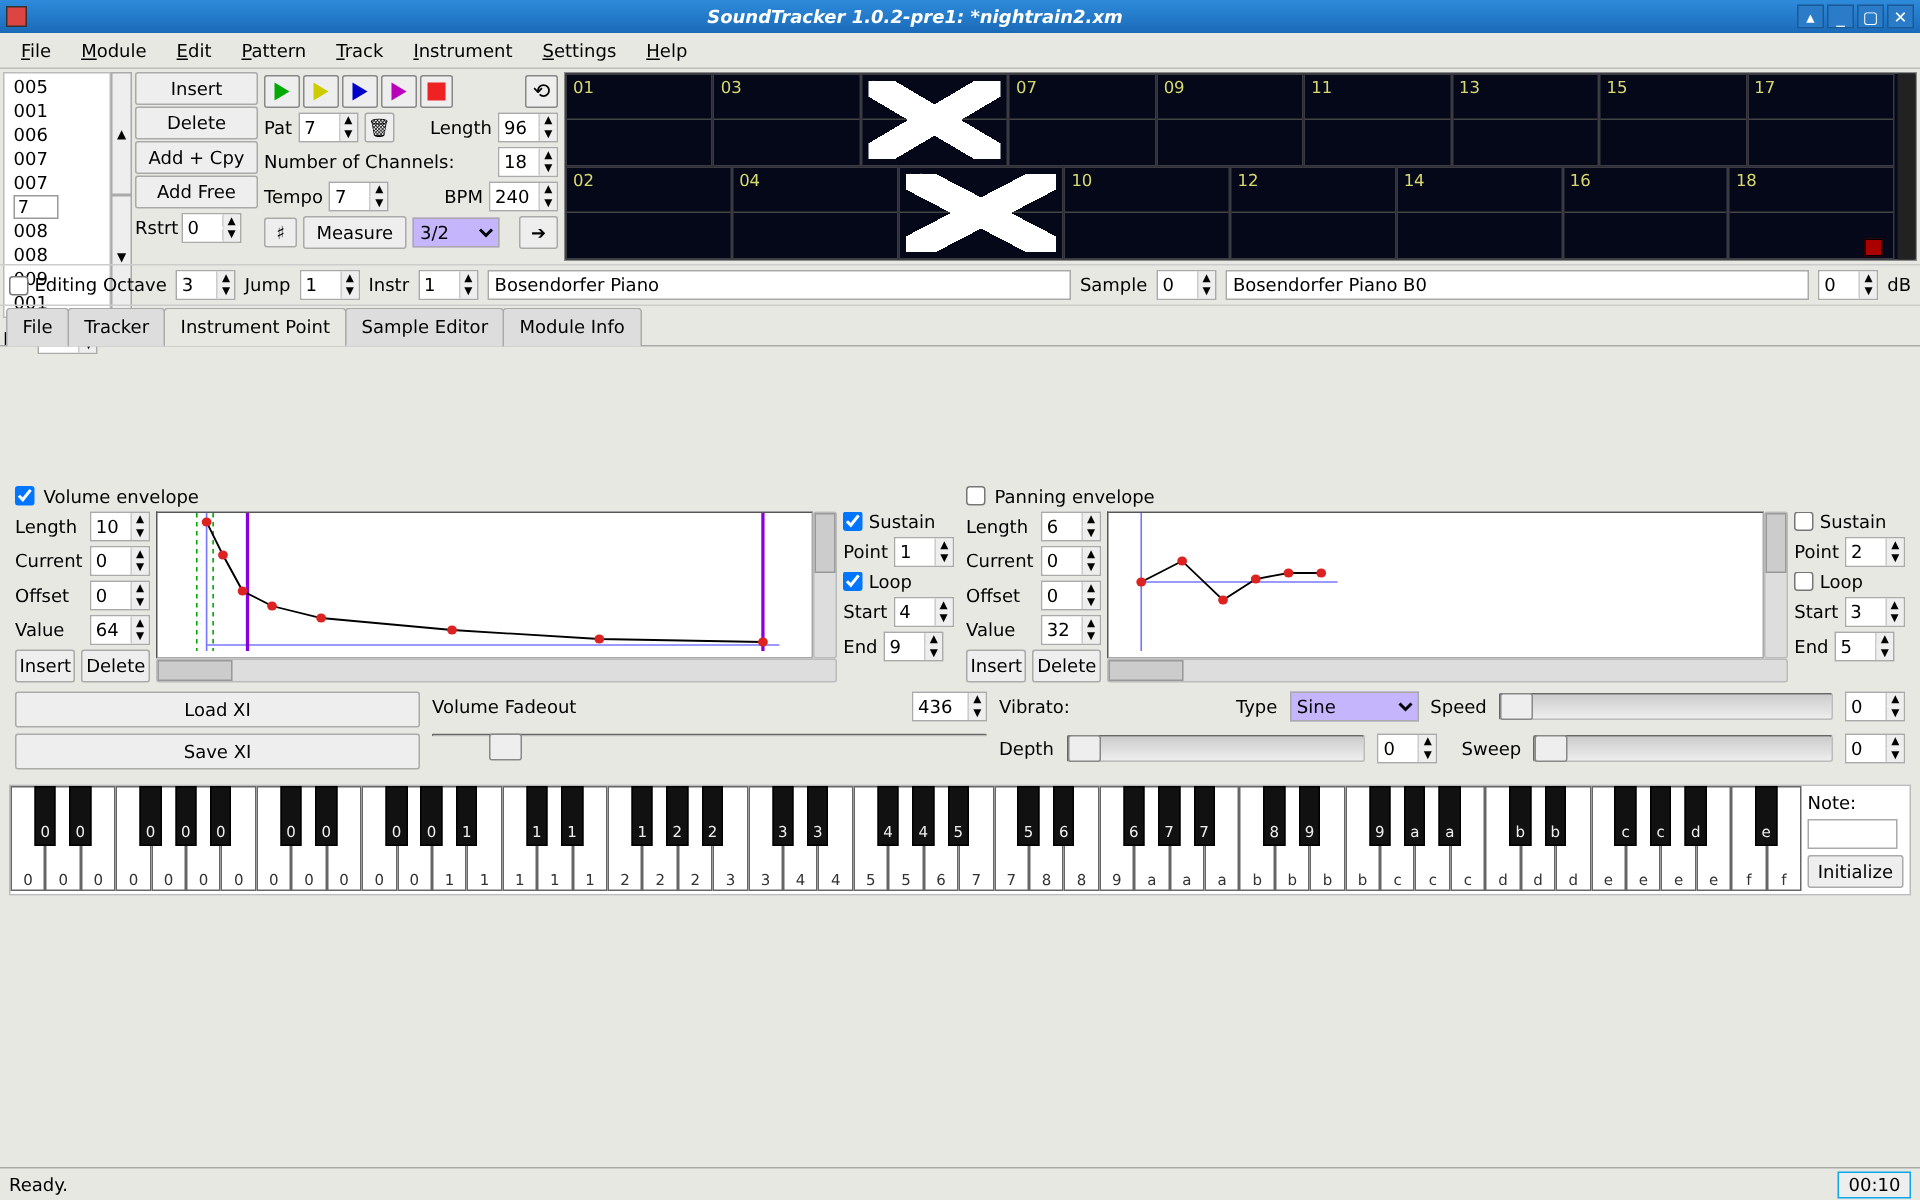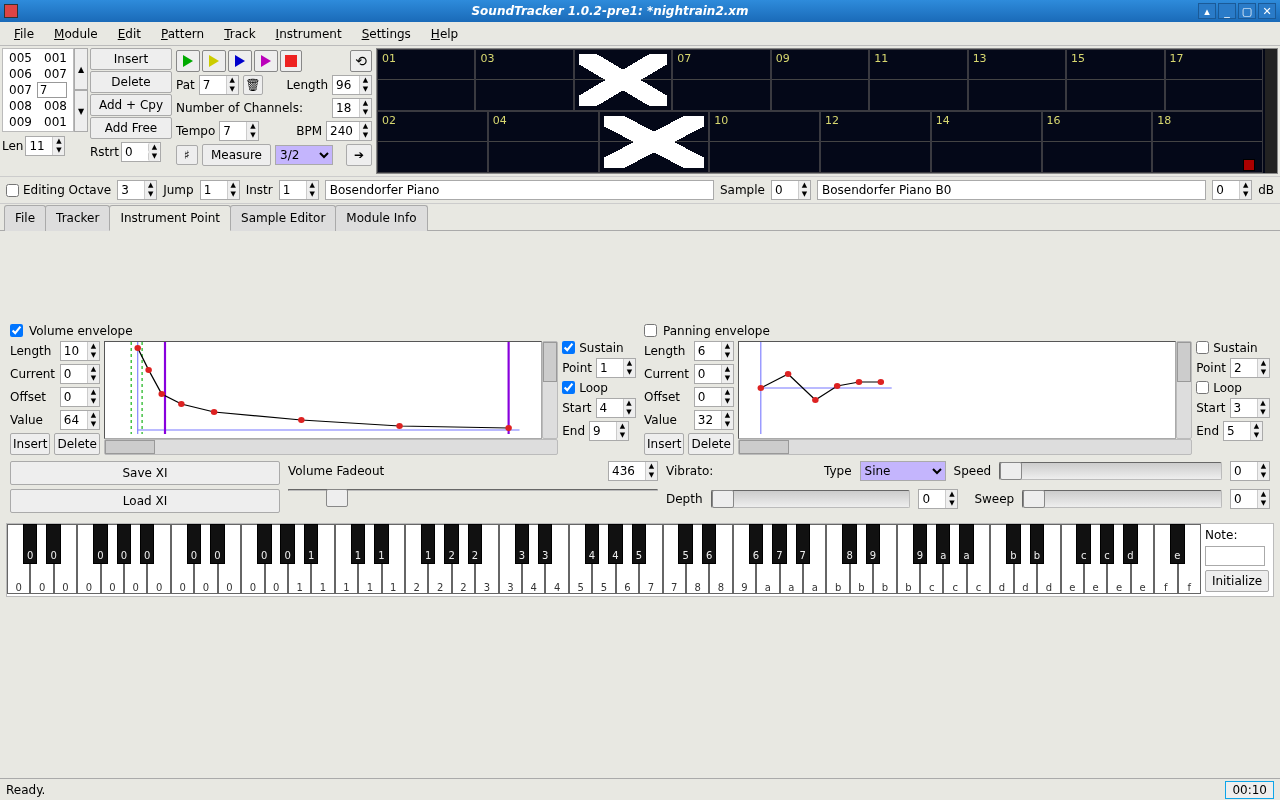--- a/index.html
+++ b/index.html
@@ -7,21 +7,21 @@
 .titlebar { background:linear-gradient(#2e8bdb,#1a6ab8); color:#fff; height:22px; display:flex; align-items:center; padding:0 4px; }
 .titlebar .icon { width:14px; height:14px; background:#d44; margin-right:6px; border:1px solid #333; }
 .titlebar .title { flex:1; text-align:center; font-weight:bold; font-style:italic; }
 .titlebar .winbtn { width:18px; height:16px; background:#2a7bc8; border:1px solid #1a5a98; margin-left:2px; color:#fff; display:flex; align-items:center; justify-content:center; cursor:pointer; font-size:11px; }
 .menubar { background:#e8e8e2; height:24px; display:flex; align-items:center; padding:0 4px; border-bottom:1px solid #bbb; }
 .menubar .mitem { padding:3px 10px; cursor:pointer; }
 .menubar .mitem span.ul { text-decoration:underline; }
 .toprow { display:flex; padding:2px; gap:2px; align-items:stretch; height:130px; }
 .orderlist { width:86px; display:flex; }
 .orderlist .lines { flex:1; border:1px solid #bbb; background:#fff; font-family:monospace; font-size:12px; line-height:16px; padding:1px 2px; }
-.orderlist .lines .row { display:flex; justify-content:space-between; padding:0 4px; }
+.orderlist .lines .row { display:flex; justify-content:space-between; padding:0 4px;flex-direction:column; }
 .orderlist .lines .row.cur input { width:30px; border:1px solid #999; font-family:monospace; font-size:12px; padding:0 2px; }
 .spinbtns { width:14px; display:flex; flex-direction:column; }
 .spinbtns button { flex:1; border:1px solid #aaa; background:#eee; font-size:8px; cursor:pointer; }
 .btncol { width:82px; display:flex; flex-direction:column; gap:1px; }
 .btncol button, button.std { border:1px solid #aaa; background:#eee; padding:3px 2px; cursor:pointer; border-radius:2px; font-size:12px; }
 .lenrow { display:flex; align-items:center; gap:2px; margin-top:2px; }
 .spinfield { display:inline-flex; border:1px solid #aaa; background:#fff; height:20px; }
 .spinfield input { border:none; width:26px; padding:0 3px; font-size:12px; outline:none; }
 .spinfield .sp { width:12px; display:flex; flex-direction:column; }
 .spinfield .sp button { flex:1; border:none; border-left:1px solid #ccc; background:#eee; font-size:7px; line-height:1; cursor:pointer; padding:0; }
@@ -577,22 +577,22 @@
                 </span>
               </span>
             </div>
         </div>
       </div>
     </div>
   </div>
 
   <div class="bottomctrls">
     <div class="loadcol">
+      <button class="std">Load XI</button>
       <button class="std">Save XI</button>
-      <button class="std">Load XI</button>
     </div>
     <div class="fadecol">
       <div class="row1">
         <label style="flex:1;">Volume Fadeout</label>
         <span class="spinfield">
             <input style="width: 36px;" value="436">
             <span class="sp">
               <button>▲</button>
               <button>▼</button>
             </span>

